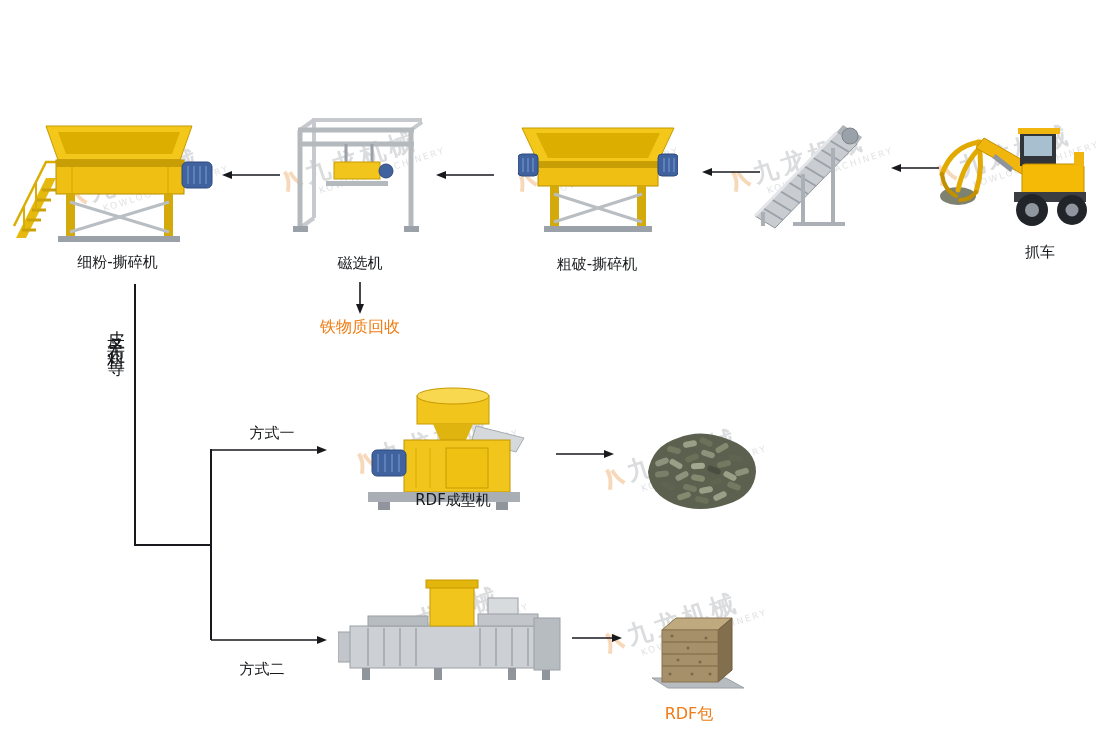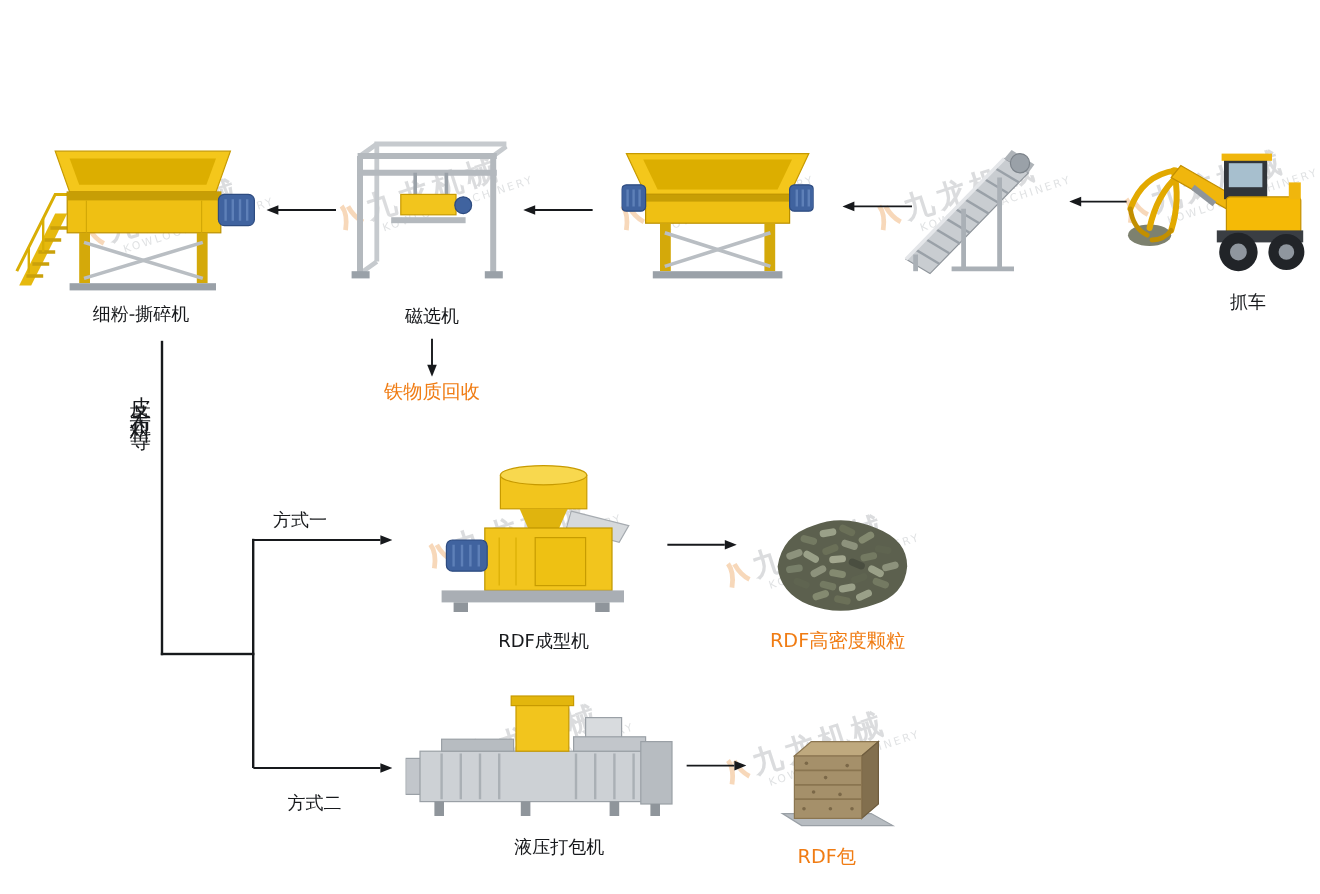--- a/index.html
+++ b/index.html
@@ -211,20 +211,21 @@
       <line x1="146" y1="40" x2="146" y2="54"></line>
         <line x1="151" y1="40" x2="151" y2="54"></line>
         <line x1="156" y1="40" x2="156" y2="54"></line>
     </g>
     <rect x="32" y="68" width="9" height="40" fill="#d4a90a"></rect>
     <rect x="119" y="68" width="9" height="40" fill="#d4a90a"></rect>
     <line x1="36" y1="76" x2="124" y2="104" stroke="#b9bec3" stroke-width="3"></line>
     <line x1="124" y1="76" x2="36" y2="104" stroke="#b9bec3" stroke-width="3"></line>
     <rect x="26" y="108" width="108" height="6" fill="#9aa1a8"></rect>
   </svg>
+  <div class="lbl" style="left:517px;top:255px;width:160px">粗破-撕碎机</div>
 
   <svg class="arrow" style="left:702px;top:167px" width="58" height="10" viewBox="0 0 58 10">
     <line x1="8" y1="5" x2="58" y2="5" stroke="#17191c" stroke-width="1.6"></line>
       <polygon points="0,5 10,1 10,9" fill="#17191c"></polygon>
   </svg>
 
   <svg class="station" style="left:745px;top:112px" width="140" height="118" viewBox="0 0 140 118">
     <polygon points="10,104 92,20 112,32 30,116" fill="#c9cdd1" stroke="#8f959b"></polygon>
     <g stroke="#9aa1a8" stroke-width="2">
       <line x1="18" y1="96" x2="38" y2="108"></line>
@@ -275,21 +276,21 @@
     <circle cx="144" cy="98" r="15" fill="#212428"></circle>
       <circle cx="144" cy="98" r="6.5" fill="#8f969e"></circle>
   </svg>
   <div class="lbl" style="left:975px;top:243px;width:130px">抓车</div>
 
   <div class="vtext" style="left:104px;top:316px">皮革布料等</div>
   <div class="line" style="left:134px;top:284px;width:2px;height:262px"></div>
   <div class="line" style="left:134px;top:544px;width:78px;height:2px"></div>
   <div class="line" style="left:210px;top:449px;width:2px;height:191px"></div>
 
-  <div class="lbl" style="left:218px;top:424px;width:64px">方式一</div>
+  <div class="lbl" style="left:240px;top:424px;width:64px">方式一</div>
   <svg class="arrow" style="left:211px;top:444px" width="116" height="12" viewBox="0 0 116 12">
     <line x1="0" y1="6" x2="106" y2="6" stroke="#17191c" stroke-width="1.6"></line>
       <polygon points="106,2 116,6 106,10" fill="#17191c"></polygon>
   </svg>
 
   <div class="lbl" style="left:230px;top:660px;width:64px">方式二</div>
   <svg class="arrow" style="left:211px;top:634px" width="116" height="12" viewBox="0 0 116 12">
     <line x1="0" y1="6" x2="106" y2="6" stroke="#17191c" stroke-width="1.6"></line>
       <polygon points="106,2 116,6 106,10" fill="#17191c"></polygon>
   </svg>
@@ -307,21 +308,21 @@
     <g stroke="#5e80b8" stroke-width="2">
       <line x1="20" y1="70" x2="20" y2="88"></line>
         <line x1="27" y1="70" x2="27" y2="88"></line>
       <line x1="34" y1="70" x2="34" y2="88"></line>
         <line x1="41" y1="70" x2="41" y2="88"></line>
     </g>
     <rect x="10" y="108" width="152" height="10" fill="#a9aeb4"></rect>
     <rect x="20" y="118" width="12" height="8" fill="#8f959b"></rect>
     <rect x="138" y="118" width="12" height="8" fill="#8f959b"></rect>
   </svg>
-  <div class="lbl" style="left:373px;top:525px;width:160px">RDF成型机</div>
+  <div class="lbl" style="left:373px;top:491px;width:160px">RDF成型机</div>
 
   <svg class="arrow" style="left:556px;top:449px" width="58" height="10" viewBox="0 0 58 10">
     <line x1="0" y1="5" x2="48" y2="5" stroke="#17191c" stroke-width="1.6"></line>
       <polygon points="48,1 58,5 48,9" fill="#17191c"></polygon>
   </svg>
 
   <svg class="station" style="left:638px;top:420px" width="128" height="98" viewBox="0 0 128 98">
     <path d="M10,52 Q14,26 40,18 Q64,8 92,20 Q118,30 118,52 Q116,76 90,84 Q62,94 36,84 Q12,74 10,52 Z" fill="#5c604e"></path>
     <g>
       <rect x="-7" y="-3" width="14" height="6" rx="3" transform="translate(24,42) rotate(-20)" fill="#8d927c"></rect>
@@ -344,21 +345,20 @@
       <rect x="-7" y="-3" width="14" height="6" rx="3" transform="translate(92,56) rotate(28)" fill="#9aa088"></rect>
       <rect x="-7" y="-3" width="14" height="6" rx="3" transform="translate(78,62) rotate(-20)" fill="#5f6450"></rect>
       <rect x="-7" y="-3" width="14" height="6" rx="3" transform="translate(60,58) rotate(10)" fill="#848a70"></rect>
       <rect x="-7" y="-3" width="14" height="6" rx="3" transform="translate(44,56) rotate(-28)" fill="#8d927c"></rect>
       <rect x="-7" y="-3" width="14" height="6" rx="3" transform="translate(52,68) rotate(15)" fill="#747a62"></rect>
       <rect x="-7" y="-3" width="14" height="6" rx="3" transform="translate(68,70) rotate(-10)" fill="#9aa088"></rect>
       <rect x="-7" y="-3" width="14" height="6" rx="3" transform="translate(60,46) rotate(-5)" fill="#a3a78f"></rect>
       <rect x="-7" y="-3" width="14" height="6" rx="3" transform="translate(76,50) rotate(22)" fill="#4a4e40"></rect>
     </g>
   </svg>
-  <div class="lbl orange" style="left:618px;top:524px;width:160px">RDF高密度颗粒</div>
 
   <svg class="station" style="left:338px;top:574px" width="228" height="120" viewBox="0 0 228 120">
     <rect x="0" y="58" width="14" height="30" fill="#c2c6cb" stroke="#9aa0a6"></rect>
     <rect x="12" y="52" width="196" height="42" fill="#cdd1d5" stroke="#9aa0a6"></rect>
     <g stroke="#aab0b5" stroke-width="2">
       <line x1="30" y1="54" x2="30" y2="92"></line>
         <line x1="46" y1="54" x2="46" y2="92"></line>
       <line x1="62" y1="54" x2="62" y2="92"></line>
         <line x1="78" y1="54" x2="78" y2="92"></line>
       <line x1="142" y1="54" x2="142" y2="92"></line>
@@ -370,21 +370,20 @@
     <rect x="92" y="12" width="44" height="40" fill="#f2c51d" stroke="#c79a00"></rect>
     <rect x="88" y="6" width="52" height="8" fill="#e3b60d" stroke="#c79a00"></rect>
     <rect x="150" y="24" width="30" height="18" fill="#d8dbde" stroke="#9aa0a6"></rect>
     <rect x="140" y="40" width="60" height="12" fill="#c2c6cb" stroke="#9aa0a6"></rect>
     <rect x="196" y="44" width="26" height="52" fill="#b7bcc1" stroke="#9aa0a6"></rect>
     <rect x="24" y="94" width="8" height="12" fill="#8f959b"></rect>
     <rect x="96" y="94" width="8" height="12" fill="#8f959b"></rect>
     <rect x="170" y="94" width="8" height="12" fill="#8f959b"></rect>
     <rect x="204" y="96" width="8" height="10" fill="#8f959b"></rect>
   </svg>
-  <div class="lbl" style="left:386px;top:697px;width:160px">液压打包机</div>
 
   <svg class="arrow" style="left:572px;top:633px" width="50" height="10" viewBox="0 0 50 10">
     <line x1="0" y1="5" x2="40" y2="5" stroke="#17191c" stroke-width="1.6"></line>
       <polygon points="40,1 50,5 40,9" fill="#17191c"></polygon>
   </svg>
 
   <svg class="station" style="left:648px;top:600px" width="100" height="92" viewBox="0 0 100 92">
     <polygon points="4,78 78,78 96,88 20,88" fill="#b7bcc1" stroke="#9aa0a6"></polygon>
     <polygon points="14,30 28,18 84,18 70,30" fill="#bfa97e" stroke="#8a7550"></polygon>
     <polygon points="70,30 84,18 84,70 70,82" fill="#826f4e" stroke="#6e5c3e"></polygon>

